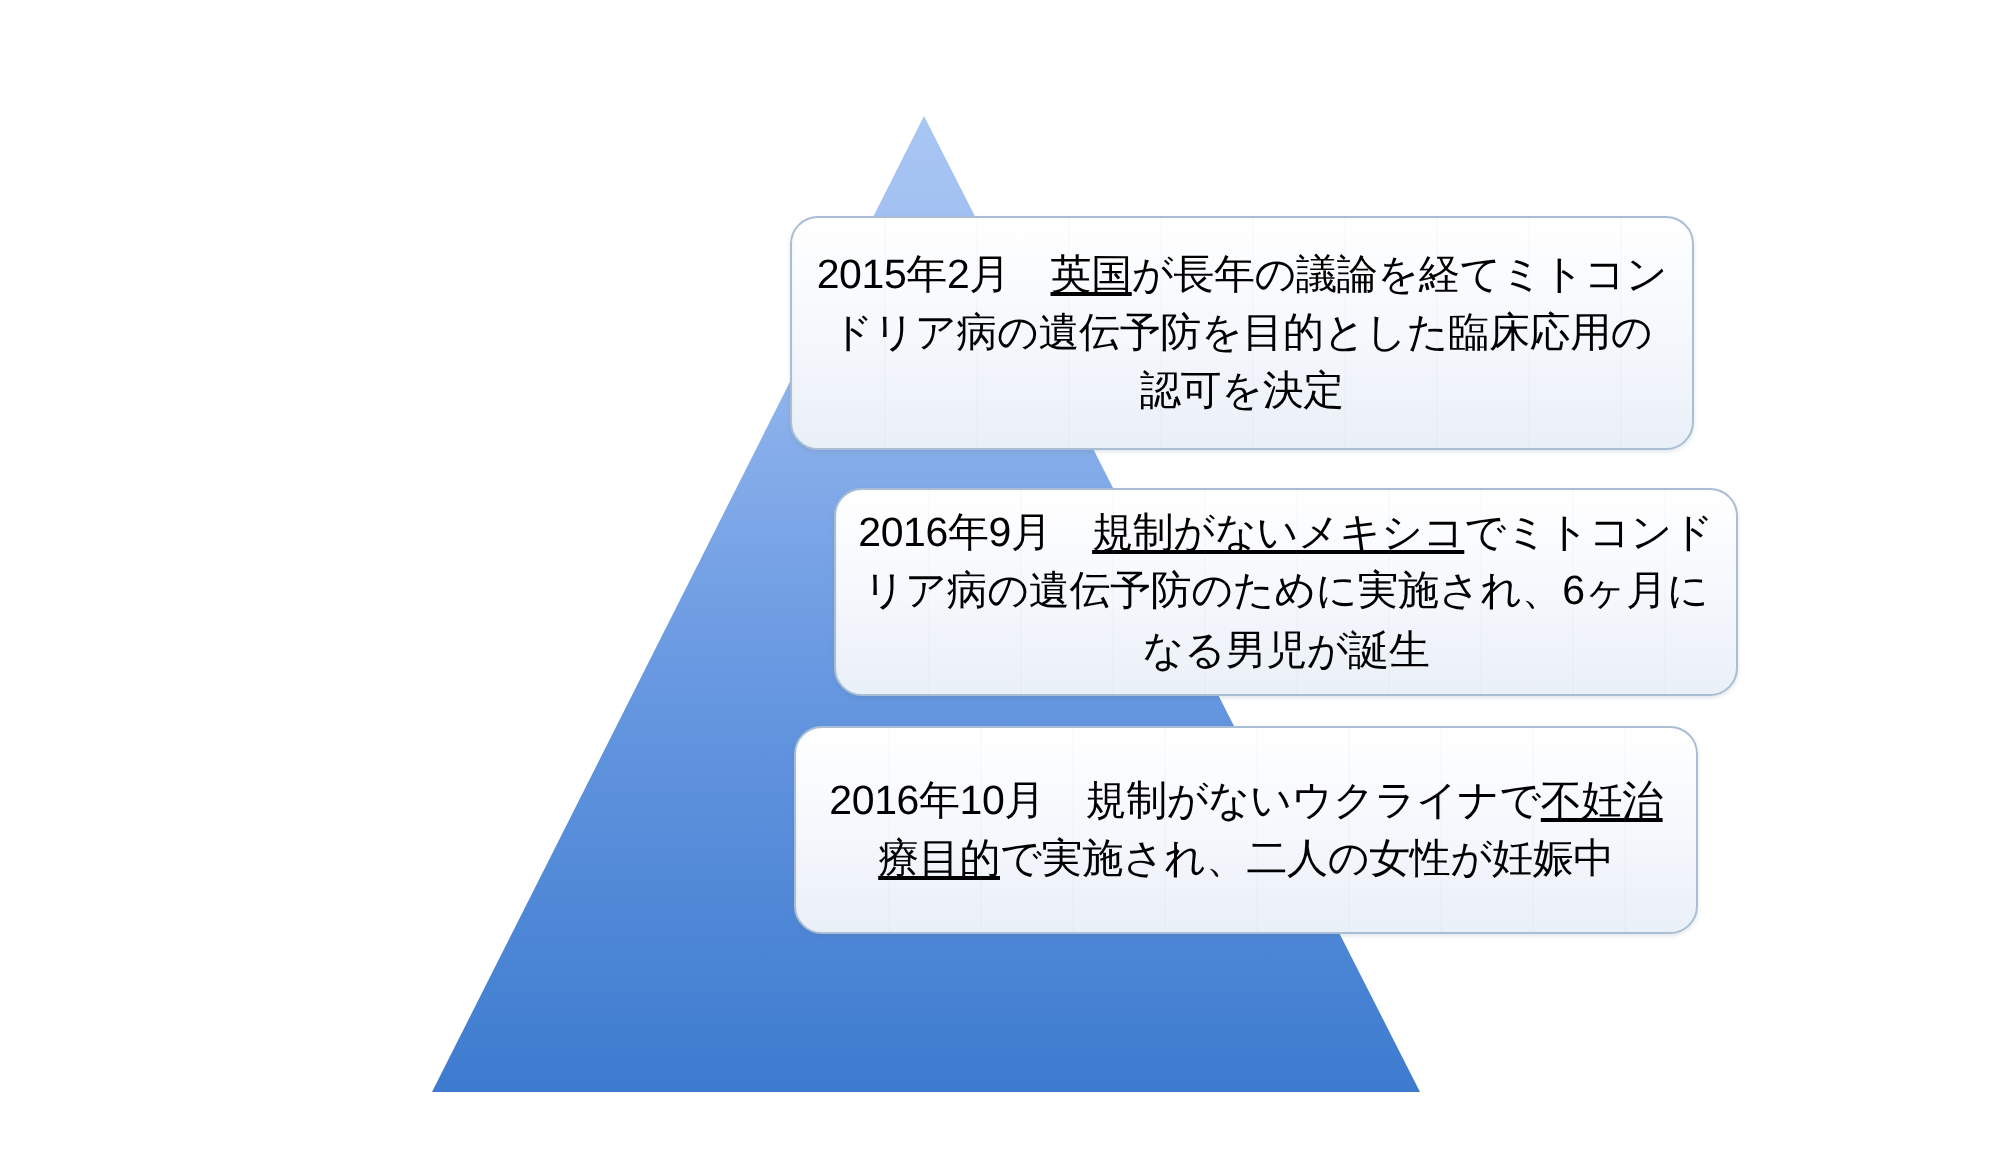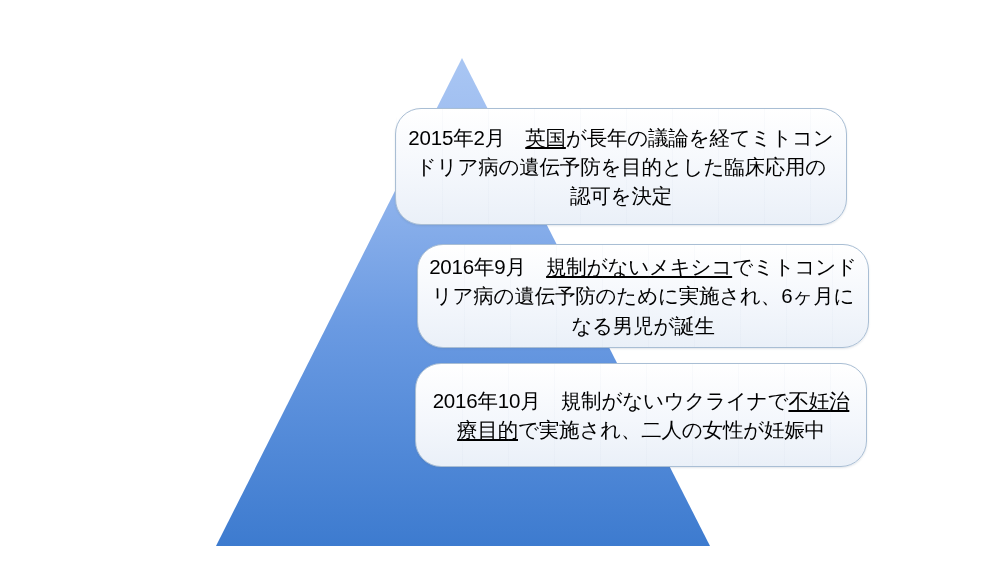--- a/index.html
+++ b/index.html
@@ -23,21 +23,21 @@
     top: 0;
     width: 1000px;
     height: 583px;
   }
 
   
   .tier-box {
     position: absolute;
     box-sizing: border-box;
     border: 1px solid #a9bed4;
-    border-radius: 26px;
+    border-radius: 14px;
     background: linear-gradient(180deg, #ffffff 0%, #f4f7fc 55%, #eaf0f8 100%);
     display: flex;
     align-items: center;
     justify-content: center;
     text-align: center;
     color: #000000;
     box-shadow: 0 1px 2px rgba(90,110,140,0.18);
   }
   .tier-text {
     display: block;
@@ -50,21 +50,21 @@
     color: #000000;
     word-break: break-all;
   }
   .tier-text u {
     text-decoration: underline;
     text-underline-offset: 2px;
   }
 
   #box-1 { left: 395px; top: 108px; width: 452px; height: 117px; }
   #box-2 { left: 417px; top: 244px; width: 452px; height: 104px; }
-  #box-3 { left: 415px; top: 363px; width: 452px; height: 104px; }
+  #box-3 { left: 397px; top: 363px; width: 452px; height: 104px; }
 
   
   .grain {
     position: absolute;
     inset: 0;
     border-radius: 13px;
     pointer-events: none;
     background-image:
       repeating-linear-gradient(90deg, rgba(150,170,200,0.055) 0 1px, rgba(0,0,0,0) 1px 46px);
     opacity: .85;

